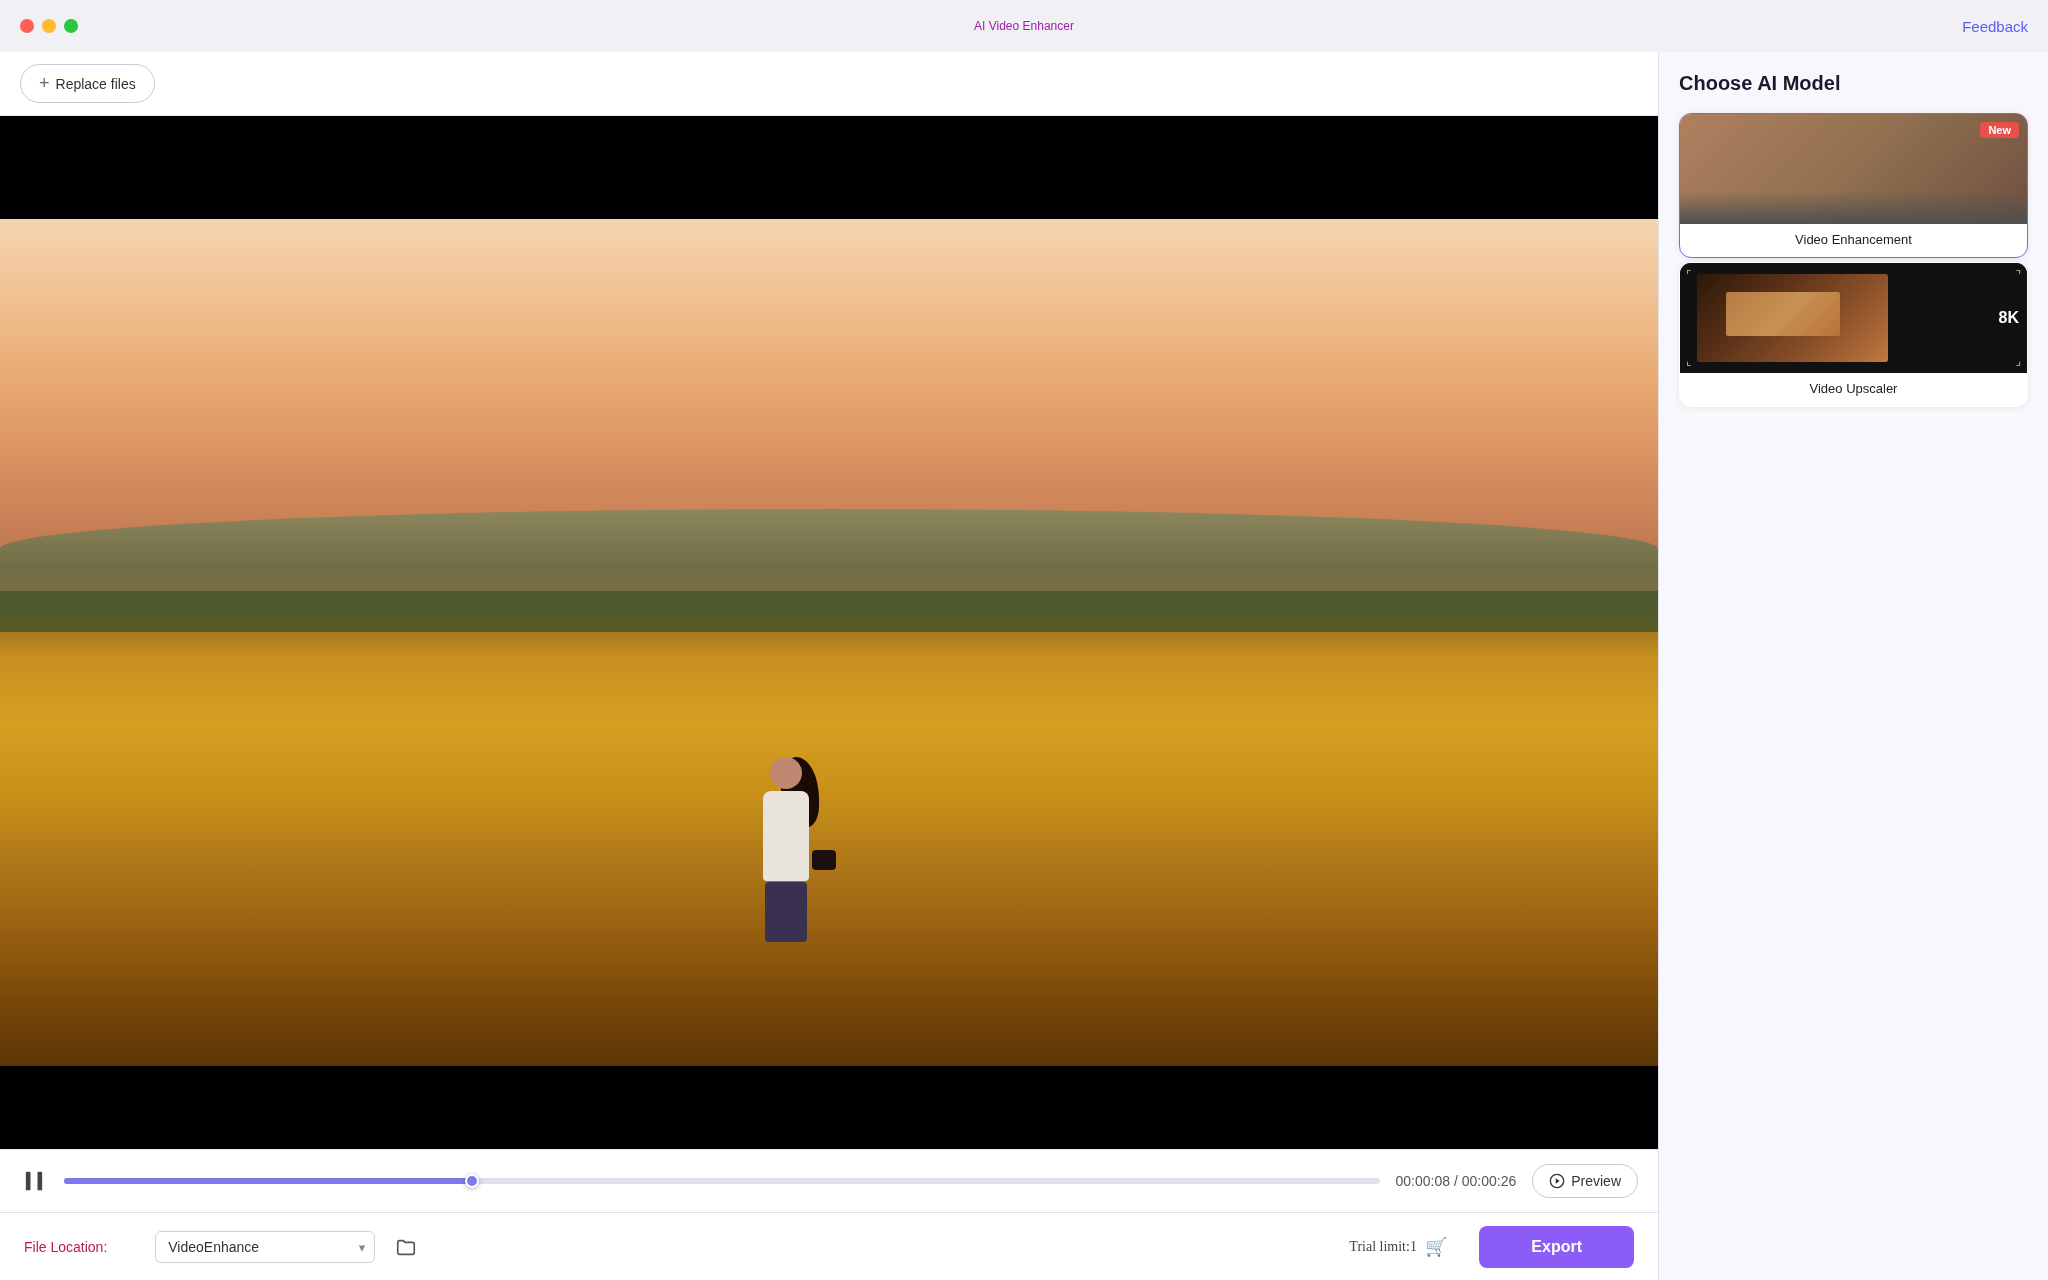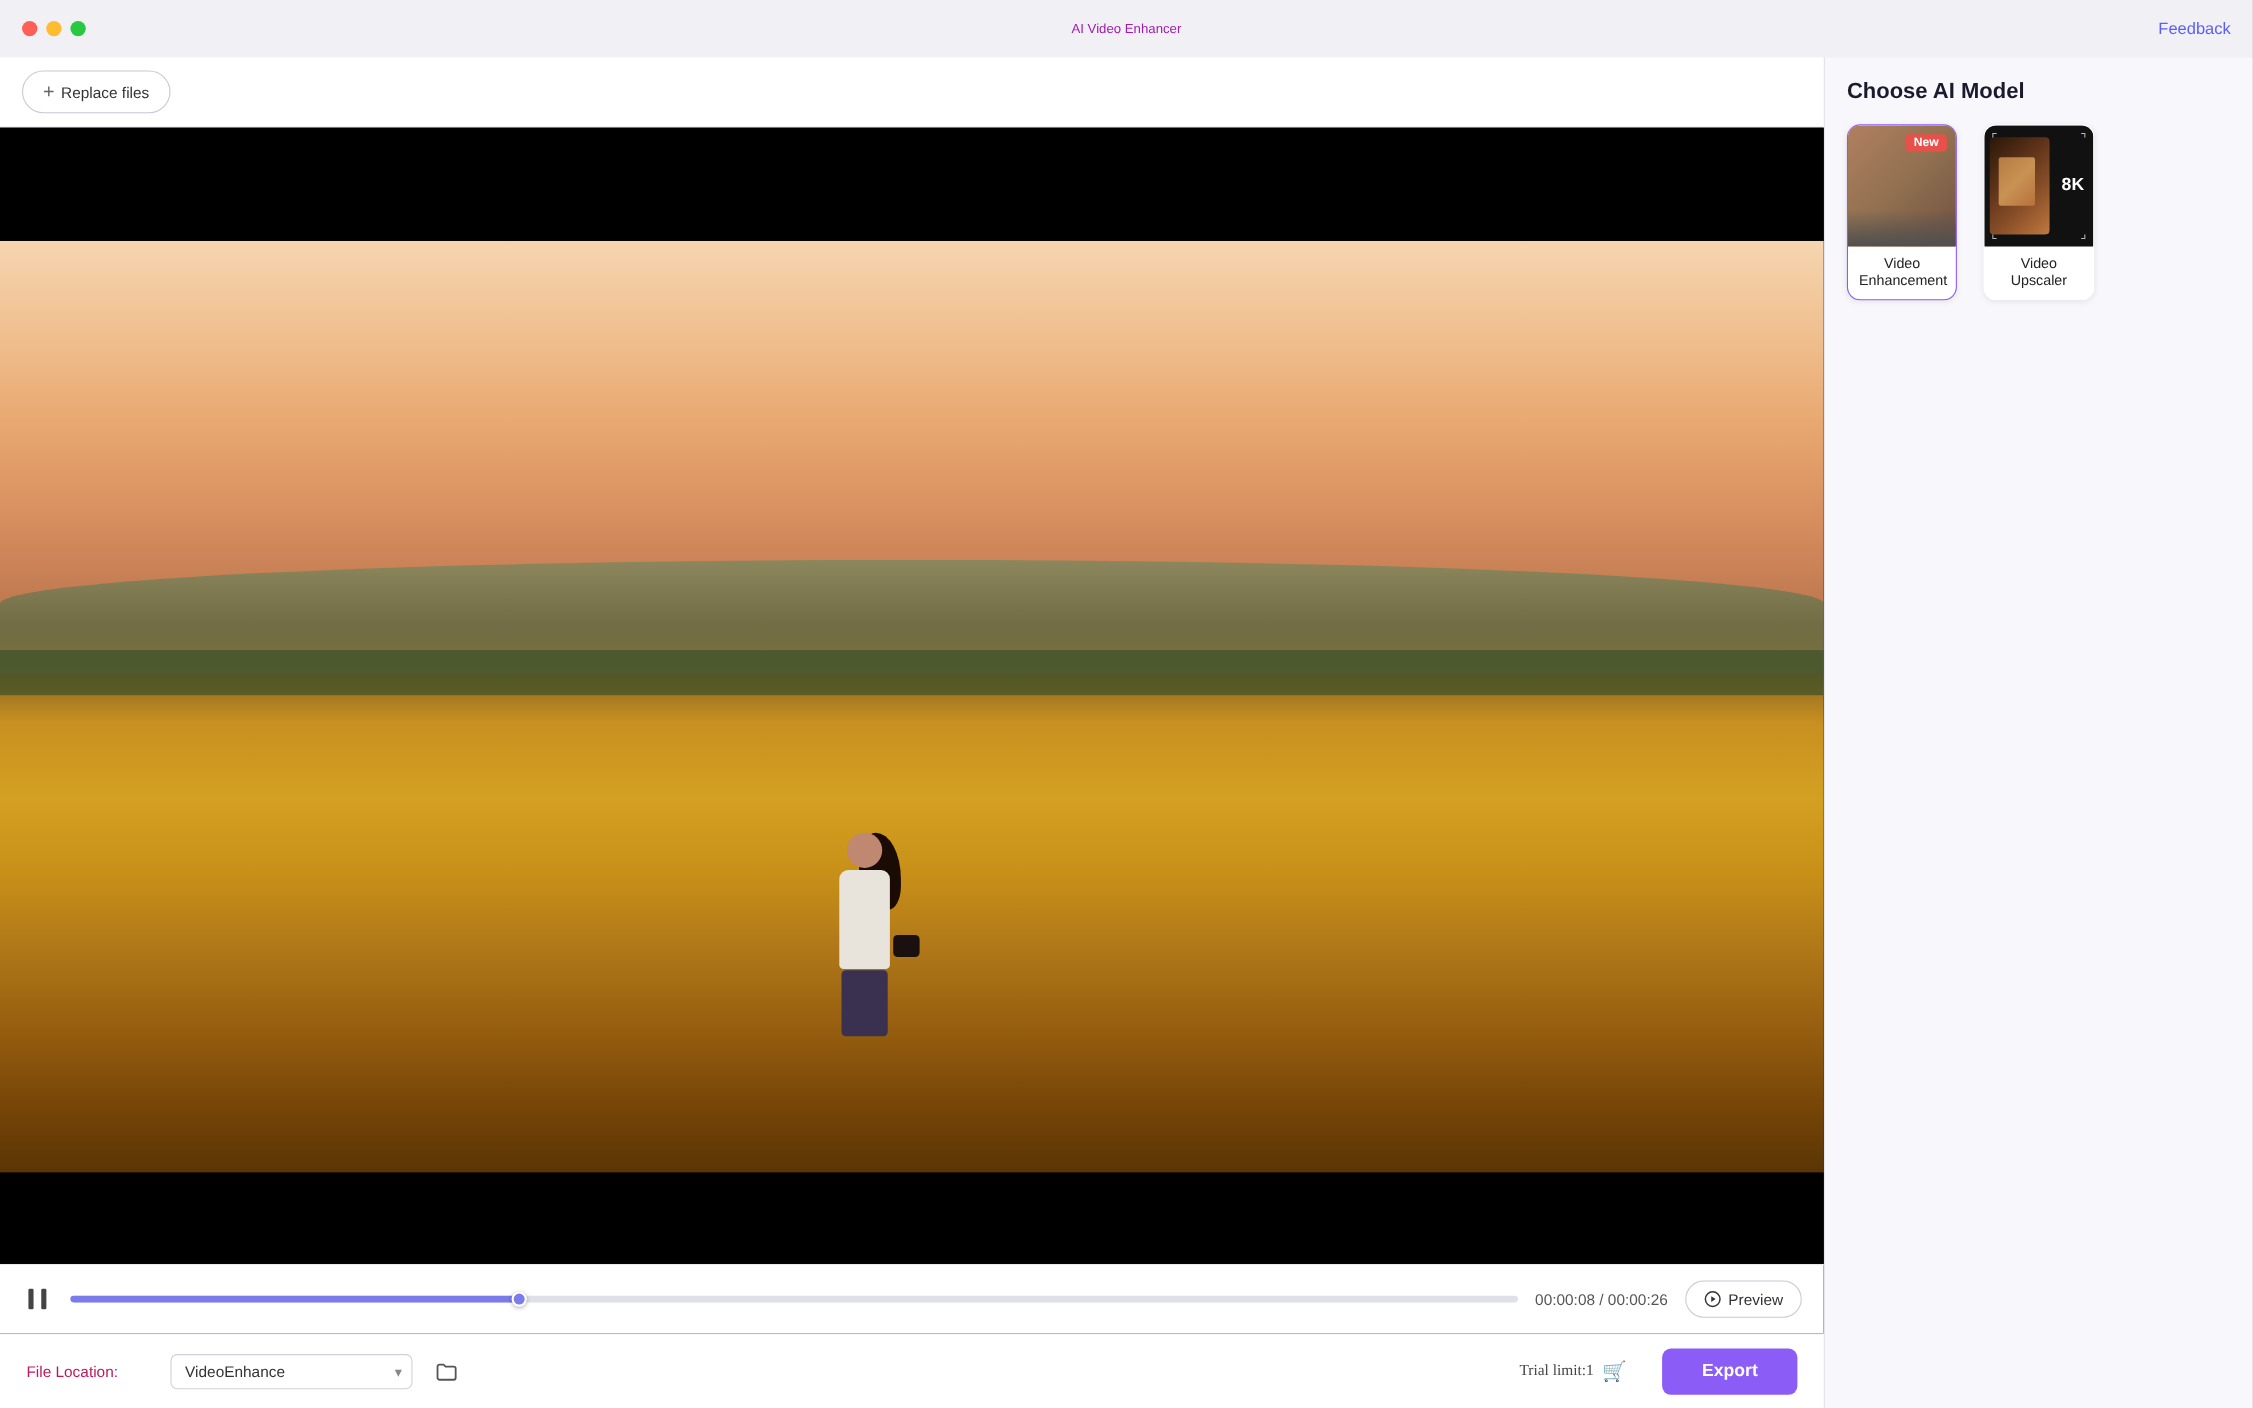--- a/index.html
+++ b/index.html
@@ -254,21 +254,21 @@
     .cart-icon {
       color: #7b7bec;
       font-size: 18px;
     }
 
     .export-btn {
       background: #8b5cf6;
       color: #fff;
       border: none;
       border-radius: 8px;
-      padding: 12px 36px;
+      padding: 12px 52px;
       font-size: 16px;
       font-weight: 600;
       cursor: pointer;
       margin-left: 16px;
     }
 
     
     .right-panel {
       width: 390px;
       background: #f8f8fc;
@@ -281,22 +281,22 @@
 
     .right-panel-title {
       font-size: 20px;
       font-weight: 600;
       color: #1a1a2e;
       margin-bottom: 18px;
     }
 
     .model-grid {
       display: grid;
-      grid-template-columns: 1fr 1fr 1fr;
-      gap: 24px;
+      grid-template-columns: 1fr;
+      gap: 4px;
     }
 
     .model-card {
       background: #fff;
       border-radius: 12px;
       overflow: hidden;
       cursor: pointer;
       box-shadow: 0 1px 6px rgba(0,0,0,0.08);
       border: 1.5px solid transparent;
       transition: border-color 0.2s;

